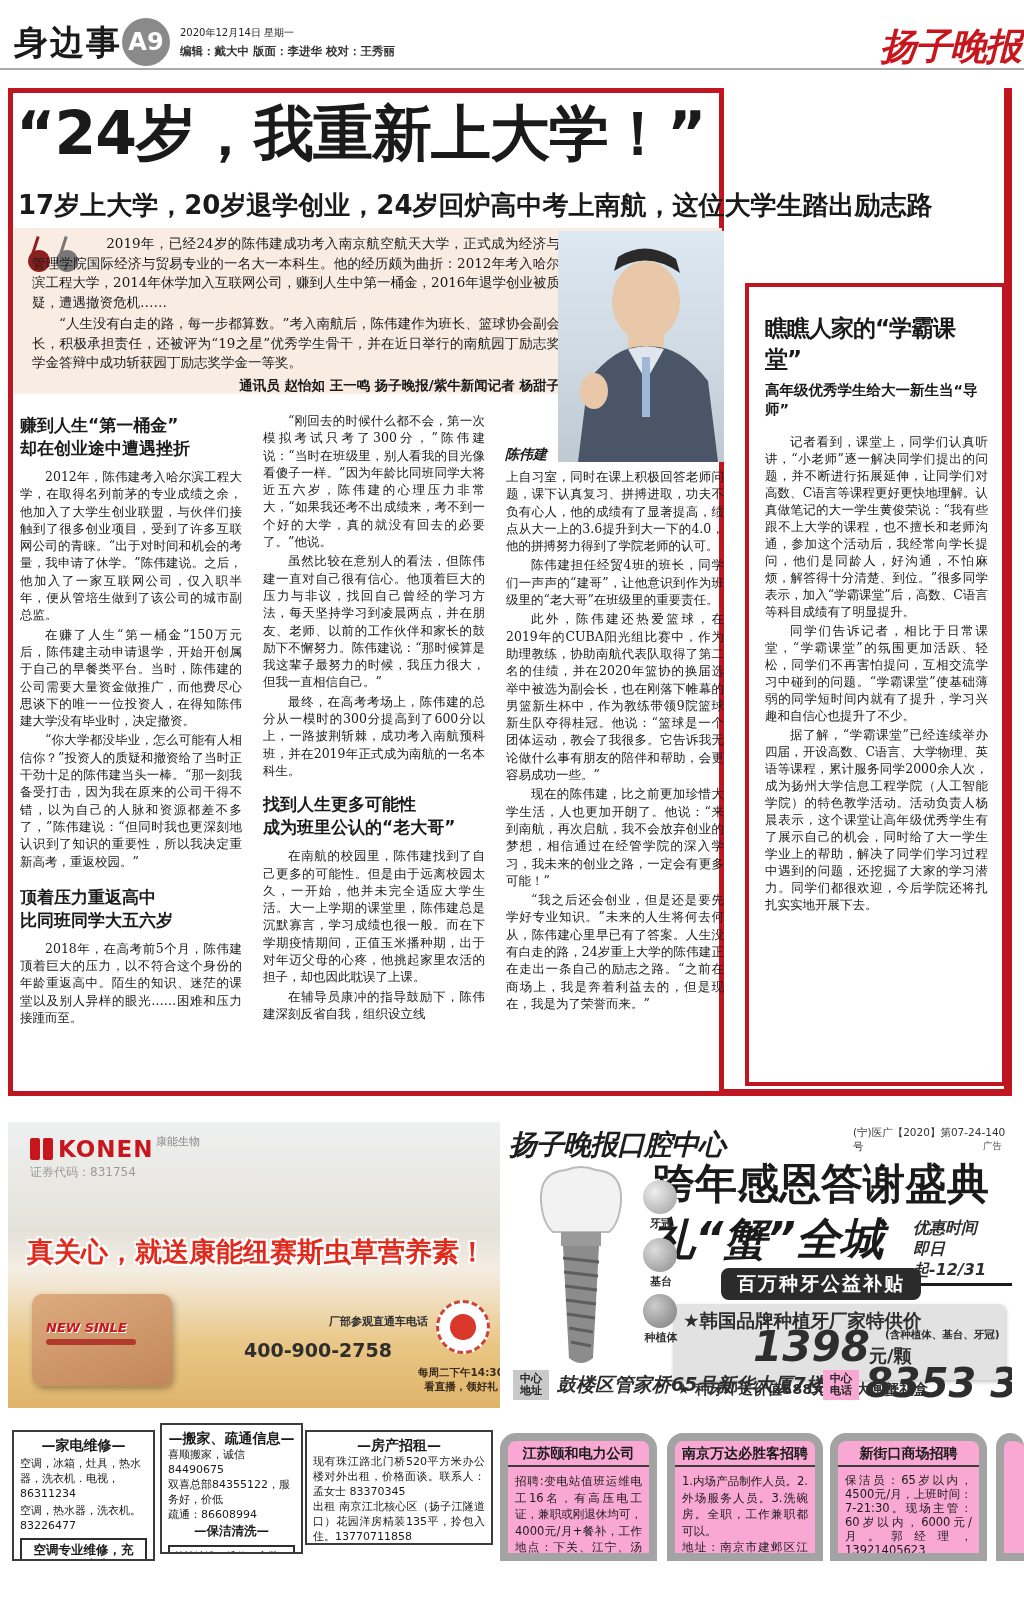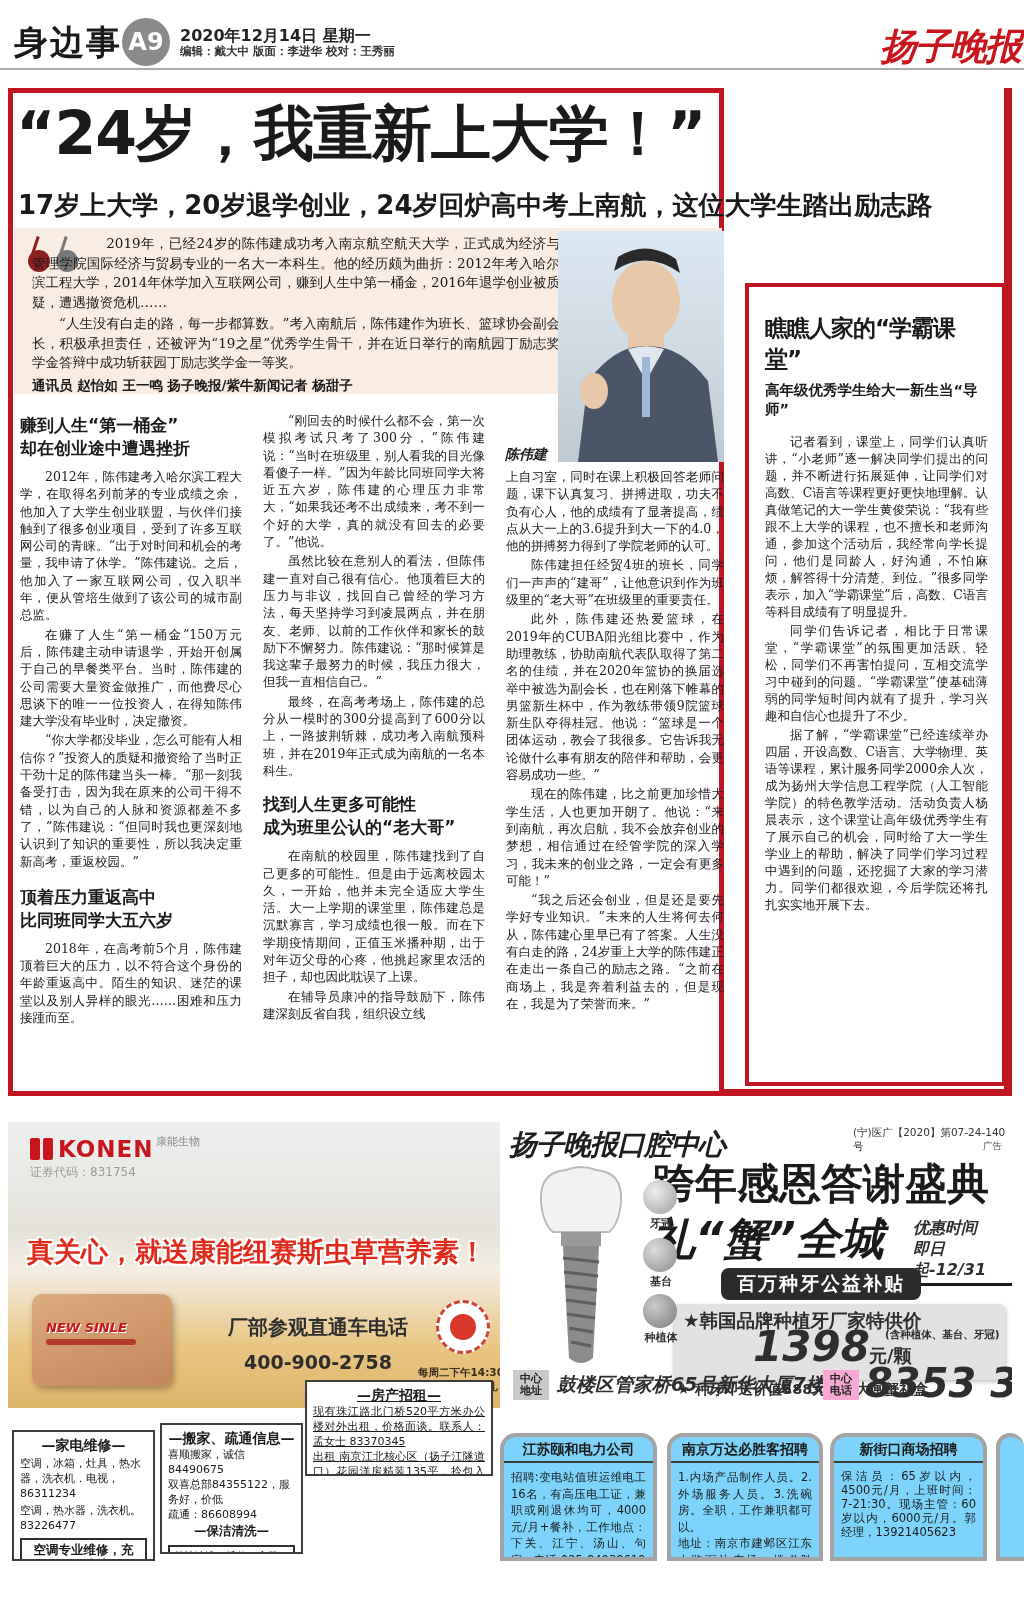--- a/index.html
+++ b/index.html
@@ -10,34 +10,34 @@
   .serif{font-family:"DejaVu Serif",serif;}
   .pre{white-space:pre-line;}
   .para{font-family:"DejaVu Serif",serif;text-align:justify;text-indent:2em;margin:0 0 2px 0;}
   .col{font-size:12.5px;line-height:17.3px;overflow:hidden;}
   .colhead{font-family:"DejaVu Sans",sans-serif;font-weight:bold;font-size:17px;line-height:23px;
            text-indent:0;margin:10px 0 8px 0;white-space:pre-line;}
   .redline{background:#bf1722;}
   .sb-para{font-size:12.5px;line-height:17px;}
   .cls-box{border:2px solid #3c3c3c;background:#fff;padding:4px 6px;font-size:11px;line-height:15px;overflow:hidden;}
   .cls-title{font-weight:bold;font-size:14px;text-align:center;line-height:18px;}
-  .cls-arch{border:4px solid #a3a3a3;border-radius:16px 16px 0 0;background:#7dd3fc;overflow:hidden;}
+  .cls-arch{border:8px solid #a3a3a3;border-radius:16px 16px 0 0;background:#f9a8d4;overflow:hidden;}
   .cls-arch .cls-title{border-bottom:2px solid #3c3c3c;padding:3px 2px;}
   .cls-arch .cls-body{padding:6px 7px;font-size:11.5px;line-height:16.5px;text-align:justify;white-space:pre-line;}
   .innerbox{border:2px solid #2e2e2e;margin-top:5px;padding:2px 3px;font-weight:bold;text-align:center;white-space:pre-line;}
 </style>
 </head>
 <body>
 
 <div class="page">
 
   <div class="abs" style="left:14px;top:20px;font-size:34px;font-weight:bold;letter-spacing:2px;">身边事</div>
   <div class="abs" style="left:122px;top:18px;width:48px;height:48px;border-radius:50%;background:#8a8a8a;color:#fff;
        font-size:24px;font-weight:bold;display:flex;align-items:center;justify-content:center;">A9</div>
-  <div class="abs" style="left:180px;top:26px;font-size:16px;font-weight:bold;color:#222;">2020年12月14日 星期一</div>
+  <div class="abs" style="left:180px;top:26px;font-size:10px;font-weight:normal;color:#222;">2020年12月14日 星期一</div>
   <div class="abs" style="left:180px;top:44px;font-size:11.5px;font-weight:bold;color:#333;">编辑：戴大中  版面：李进华  校对：王秀丽</div>
   <div class="abs serif" style="left:880px;top:22px;font-size:37px;font-weight:bold;font-style:italic;color:#c8161e;letter-spacing:-2px;">扬子晚报</div>
   <div class="abs" style="left:0px;top:68px;width:1024px;height:2px;background:#aaa;"></div>
 
   <div class="abs" style="left:8px;top:88px;width:716px;height:1008px;border:5px solid #bf1722;"></div>
   <div class="abs redline" style="left:1004px;top:88px;width:8px;height:1008px;"></div>
   <div class="abs redline" style="left:722px;top:1089px;width:290px;height:7px;"></div>
 
   <div class="abs" style="left:16px;top:94px;width:990px;font-size:60px;font-weight:900;letter-spacing:-1px;white-space:nowrap;">“24岁，我重新上大学！”</div>
   <div class="abs" style="left:18px;top:188px;font-size:26px;font-weight:600;white-space:nowrap;">17岁上大学，20岁退学创业，24岁回炉高中考上南航，这位大学生踏出励志路</div>
@@ -46,21 +46,21 @@
 
     <div class="abs" style="left:14px;top:8px;width:58px;height:42px;">
       <div class="abs" style="left:0;top:14px;width:22px;height:22px;border-radius:50%;background:#8e1f1f;"></div>
       <div class="abs" style="left:6px;top:0px;width:3px;height:18px;background:#8e1f1f;transform:rotate(18deg);"></div>
       <div class="abs" style="left:28px;top:14px;width:22px;height:22px;border-radius:50%;background:#777;"></div>
       <div class="abs" style="left:34px;top:0px;width:3px;height:18px;background:#777;transform:rotate(18deg);"></div>
     </div>
     <div class="abs" style="left:18px;top:6px;width:528px;font-size:13.5px;line-height:19.5px;">
       <p class="para" style="text-indent:5.5em;">2019年，已经24岁的陈伟建成功考入南京航空航天大学，正式成为经济与管理学院国际经济与贸易专业的一名大一本科生。他的经历颇为曲折：2012年考入哈尔滨工程大学，2014年休学加入互联网公司，赚到人生中第一桶金，2016年退学创业被质疑，遭遇撤资危机……</p>
       <p class="para">“人生没有白走的路，每一步都算数。”考入南航后，陈伟建作为班长、篮球协会副会长，积极承担责任，还被评为“19之星”优秀学生骨干，并在近日举行的南航园丁励志奖学金答辩中成功斩获园丁励志奖学金一等奖。</p>
-      <div class="serif" style="text-align:left;font-weight:bold;font-size:13.5px;margin-top:3px;">通讯员 赵怡如 王一鸣  扬子晚报/紫牛新闻记者 杨甜子</div>
+      <div class="serif" style="text-align:right;font-weight:bold;font-size:13.5px;margin-top:3px;">通讯员 赵怡如 王一鸣  扬子晚报/紫牛新闻记者 杨甜子</div>
     </div>
   </div>
 
   <div class="abs" style="left:558px;top:231px;width:166px;height:231px;overflow:hidden;
        background:linear-gradient(180deg,#dce8f2 0%,#cfd9e2 55%,#bfc9d2 100%);">
     <svg width="166" height="231" viewBox="0 0 166 231">
       <ellipse cx="88" cy="70" rx="34" ry="40" fill="#e8c8a8"></ellipse>
       <rect x="70" y="100" width="36" height="18" fill="#e8c8a8"></rect>
       <path d="M20 231 L30 150 Q60 112 88 116 Q120 112 150 150 L160 231 Z" fill="#4a5568"></path>
       <path d="M70 118 L88 150 L106 118 L96 116 L80 116 Z" fill="#dfe6ee"></path>
@@ -127,21 +127,21 @@
          text-shadow:-2px -2px 0 #fff,2px -2px 0 #fff,-2px 2px 0 #fff,2px 2px 0 #fff;text-align:right;">真关心，就送康能纽赛斯虫草营养素！</div>
 
     <div class="abs" style="left:24px;top:172px;width:140px;height:92px;border-radius:10px;
          background:linear-gradient(160deg,#dcab7e,#c2875a);box-shadow:2px 3px 6px rgba(0,0,0,.3);">
       <div style="margin:26px 0 0 14px;font-size:13px;font-weight:bold;font-style:italic;color:#c8161e;
            text-shadow:1px 1px 0 #fff;">NEW SINLE</div>
       <div style="margin:4px 0 0 14px;width:90px;height:6px;background:#b3392c;border-radius:3px;"></div>
     </div>
 
     <div class="abs" style="left:200px;top:192px;width:220px;text-align:center;">
-      <div style="font-size:20px;font-weight:bold;color:#2e2e2e;">厂部参观直通车电话</div>
+      <div style="font-size:11px;font-weight:bold;color:#2e2e2e;text-align:right;">厂部参观直通车电话</div>
       <div style="font-size:19px;font-weight:bold;color:#2e2e2e;margin-top:10px;">400-900-2758</div>
     </div>
 
     <div class="abs" style="left:428px;top:178px;width:54px;height:54px;border-radius:50%;background:#fff;
          border:3px dashed #cc4433;">
       <div style="margin:11px auto;width:26px;height:26px;border-radius:50%;background:#d8372a;"></div>
     </div>
     <div class="abs pre" style="left:408px;top:244px;width:90px;font-size:10.5px;font-weight:bold;color:#3a2a1a;text-align:center;">每周二下午14:30
 看直播，领好礼</div>
   </div>
@@ -207,21 +207,21 @@
   <div class="abs cls-box" style="left:160px;top:1423px;width:143px;height:131px;">
     <div class="cls-title">—搬家、疏通信息—</div>
     <div>喜顺搬家，诚信84490675</div>
     <div>双喜总部84355122，服务好，价低</div>
     <div>疏通：86608994</div>
     <div class="cls-title" style="font-size:12.5px;">—保洁清洗—</div>
     <div class="innerbox" style="font-size:10.5px;">外墙清洗，维修，安装，粉刷，防水，防腐
 南京市容备案企业 18951075103王经理</div>
   </div>
 
-  <div class="abs cls-box" style="left:305px;top:1380px;width:188px;height:96px;text-decoration:underline;">
+  <div class="abs cls-box" style="left:305px;top:1430px;width:188px;height:115px;">
     <div class="cls-title">—房产招租—</div>
     <div style="text-align:justify;">现有珠江路北门桥520平方米办公楼对外出租，价格面谈。联系人：孟女士 83370345</div>
     <div style="text-align:justify;">出租 南京江北核心区（扬子江隧道口）花园洋房精装135平，拎包入住。13770711858</div>
     <div style="background:#cfcfcf;text-align:center;font-weight:bold;font-size:15px;margin-top:4px;padding:1px 0;">广告订版热线</div>
 
   </div>
 
   <div class="abs cls-arch" style="left:500px;top:1433px;width:157px;height:128px;">
     <div class="cls-title">江苏颐和电力公司</div>
     <div class="cls-body">招聘:变电站值班运维电工16名，有高压电工证，兼职或刚退休均可，4000元/月+餐补，工作地点：下关、江宁、汤山、句容。电话:025-84038619</div>

